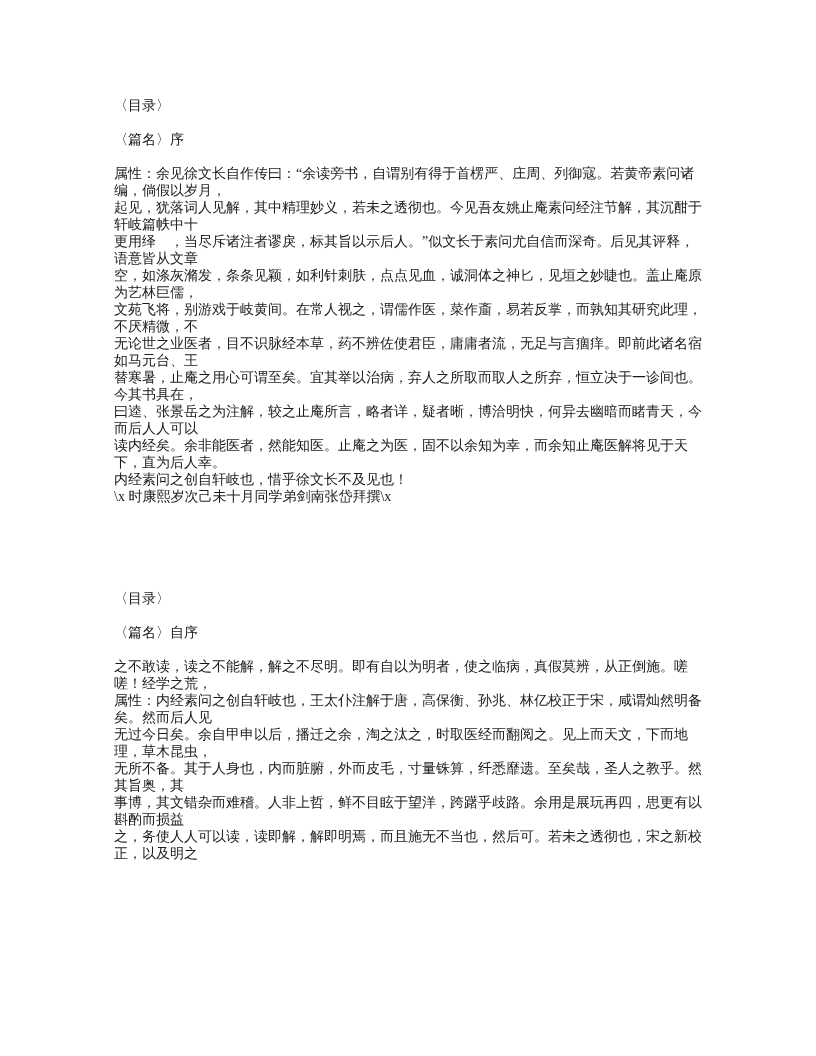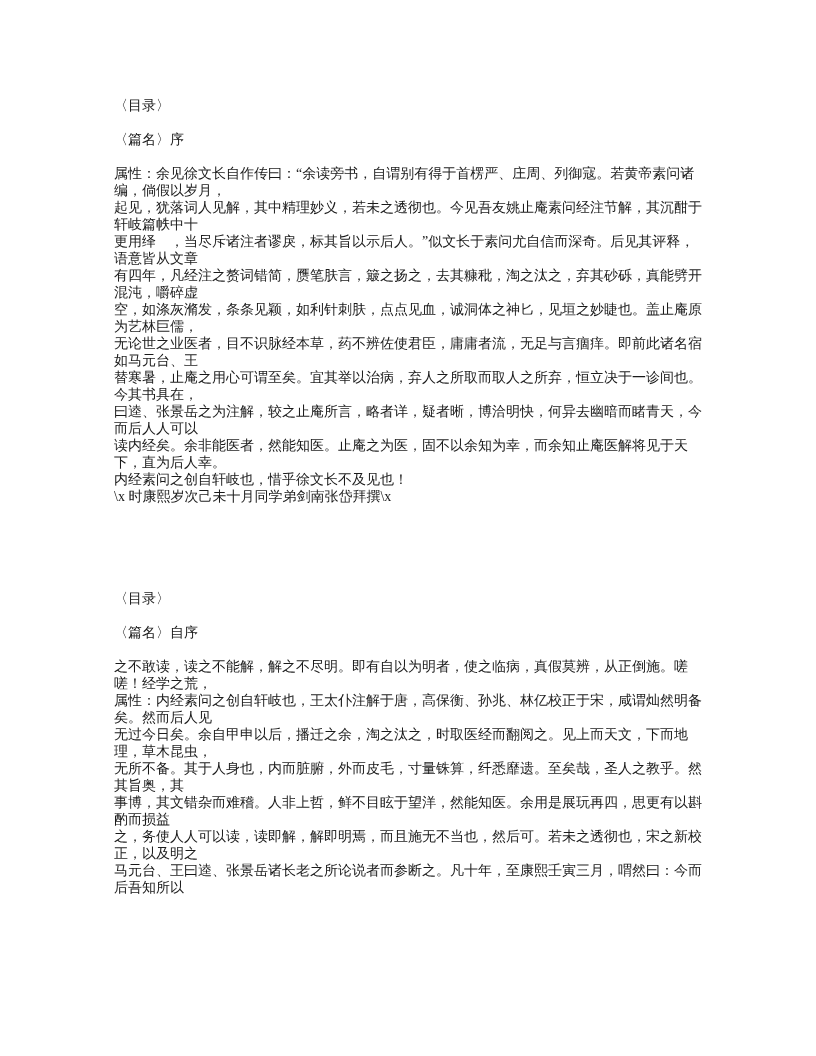--- a/index.html
+++ b/index.html
@@ -42,39 +42,38 @@
 <div class="page">
   <div class="doc">
 
     <section class="sec sec-1">
       <div class="toc-marker">〈目录〉</div>
       <div class="section-title">〈篇名〉序</div>
       <div class="para">
         <div class="text-line">属性：余见徐文长自作传曰：“余读旁书，自谓别有得于首楞严、庄周、列御寇。若黄帝素问诸编，倘假以岁月，</div>
         <div class="text-line">起见，犹落词人见解，其中精理妙义，若未之透彻也。今见吾友姚止庵素问经注节解，其沉酣于轩岐篇帙中十</div>
         <div class="text-line">更用绎　，当尽斥诸注者谬戾，标其旨以示后人。”似文长于素问尤自信而深奇。后见其评释，语意皆从文章</div>
-        <div class="text-line">有四年，凡经注之赘词错简，赝笔肤言，簸之扬之，去其糠秕，淘之汰之，弃其砂砾，真能劈开混沌，嚼碎虚</div>
         <div class="text-line">空，如涤灰滫发，条条见颖，如利针刺肤，点点见血，诚洞体之神匕，见垣之妙睫也。盖止庵原为艺林巨儒，</div>
+        <div class="text-line">文苑飞将，别游戏于岐黄间。在常人视之，谓儒作医，菜作齑，易若反掌，而孰知其研究此理，不厌精微，不</div>
         <div class="text-line">无论世之业医者，目不识脉经本草，药不辨佐使君臣，庸庸者流，无足与言痼痒。即前此诸名宿如马元台、王</div>
         <div class="text-line">替寒暑，止庵之用心可谓至矣。宜其举以治病，弃人之所取而取人之所弃，恒立决于一诊间也。今其书具在，</div>
         <div class="text-line">曰逵、张景岳之为注解，较之止庵所言，略者详，疑者晰，博洽明快，何异去幽暗而睹青天，今而后人人可以</div>
         <div class="text-line">读内经矣。余非能医者，然能知医。止庵之为医，固不以余知为幸，而余知止庵医解将见于天下，直为后人幸。</div>
         <div class="text-line">内经素问之创自轩岐也，惜乎徐文长不及见也！</div>
         <div class="text-line">\x 时康熙岁次己未十月同学弟剑南张岱拜撰\x</div>
       </div>
     </section>
 
     <section class="sec sec-2">
       <div class="toc-marker">〈目录〉</div>
       <div class="section-title">〈篇名〉自序</div>
       <div class="para">
         <div class="text-line">之不敢读，读之不能解，解之不尽明。即有自以为明者，使之临病，真假莫辨，从正倒施。嗟嗟！经学之荒，</div>
         <div class="text-line">属性：内经素问之创自轩岐也，王太仆注解于唐，高保衡、孙兆、林亿校正于宋，咸谓灿然明备矣。然而后人见</div>
         <div class="text-line">无过今日矣。余自甲申以后，播迁之余，淘之汰之，时取医经而翻阅之。见上而天文，下而地理，草木昆虫，</div>
         <div class="text-line">无所不备。其于人身也，内而脏腑，外而皮毛，寸量铢算，纤悉靡遗。至矣哉，圣人之教乎。然其旨奥，其</div>
-        <div class="text-line">事博，其文错杂而难稽。人非上哲，鲜不目眩于望洋，然能知医。余用是展玩再四，思更有以斟酌而损益</div>
+        <div class="text-line">事博，其文错杂而难稽。人非上哲，鲜不目眩于望洋，跨躇乎歧路。余用是展玩再四，思更有以斟酌而损益</div>
         <div class="text-line">之，务使人人可以读，读即解，解即明焉，而且施无不当也，然后可。若未之透彻也，宋之新校正，以及明之</div>
-        <div class="text-line">马元台、王曰逵、张景岳诸长老之所论说者而参断之。凡十年，至康熙壬寅三月，喟然曰：今而后吾知所以</div>
       </div>
     </section>
 
   </div>
 </div>
 
 </body></html>

